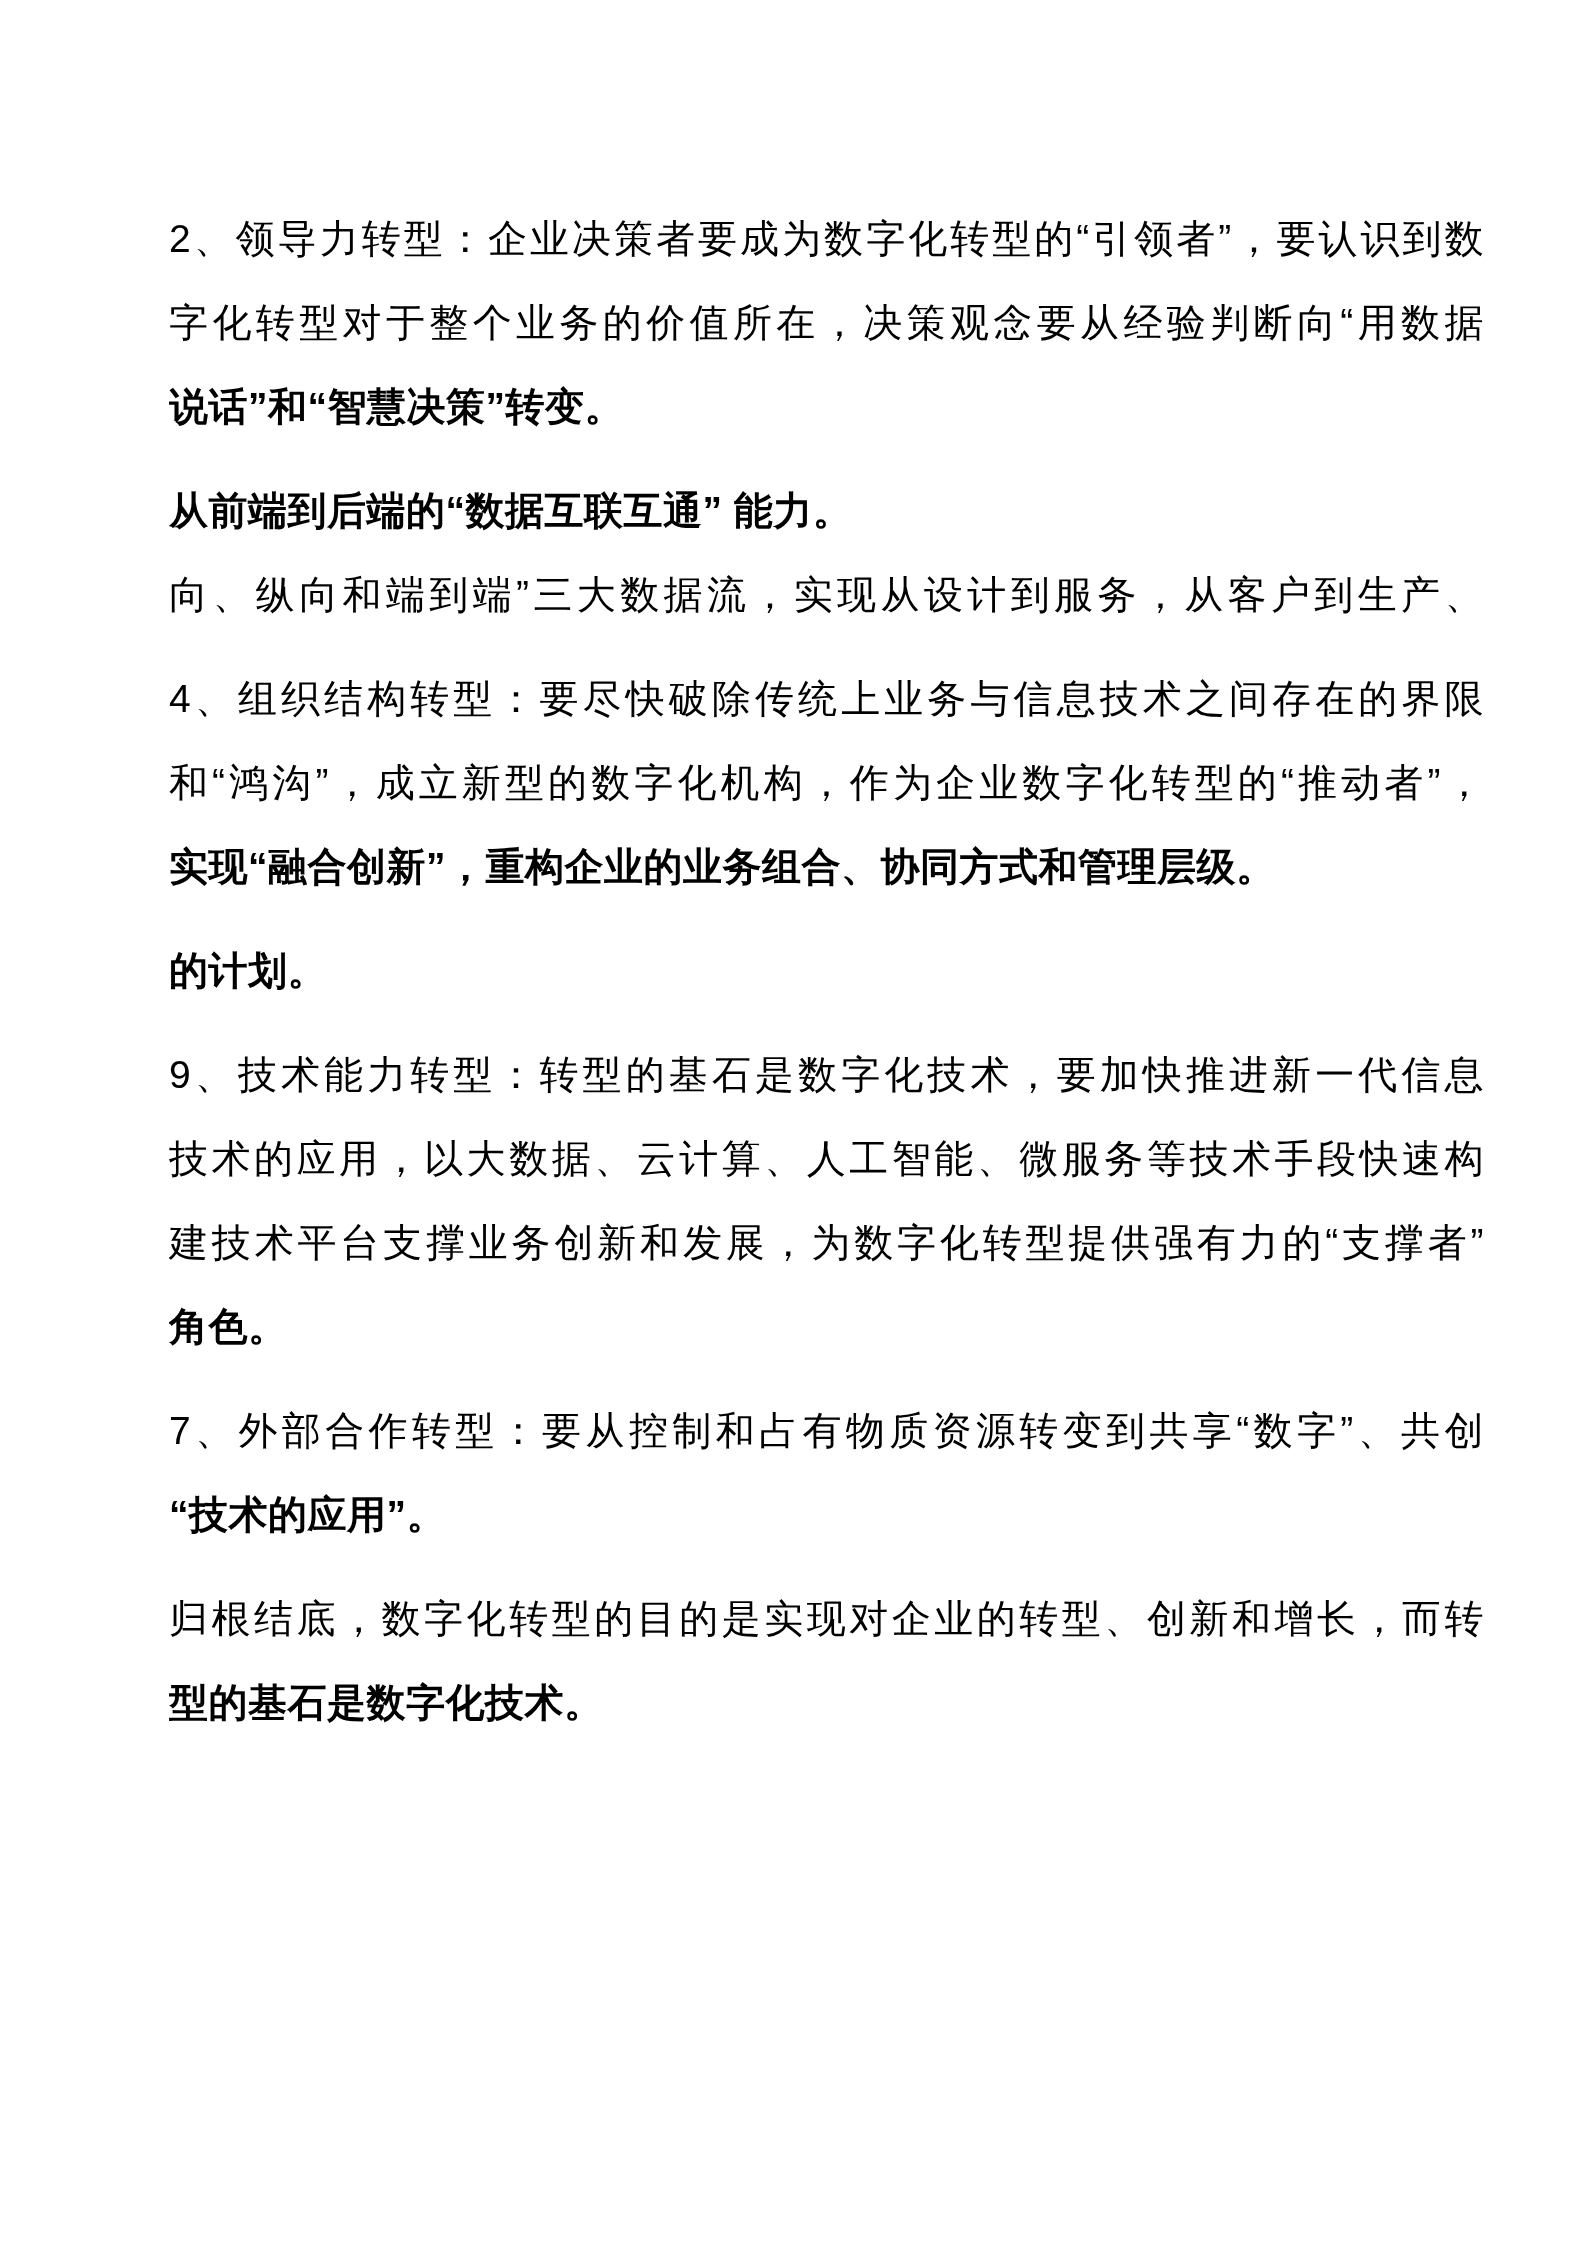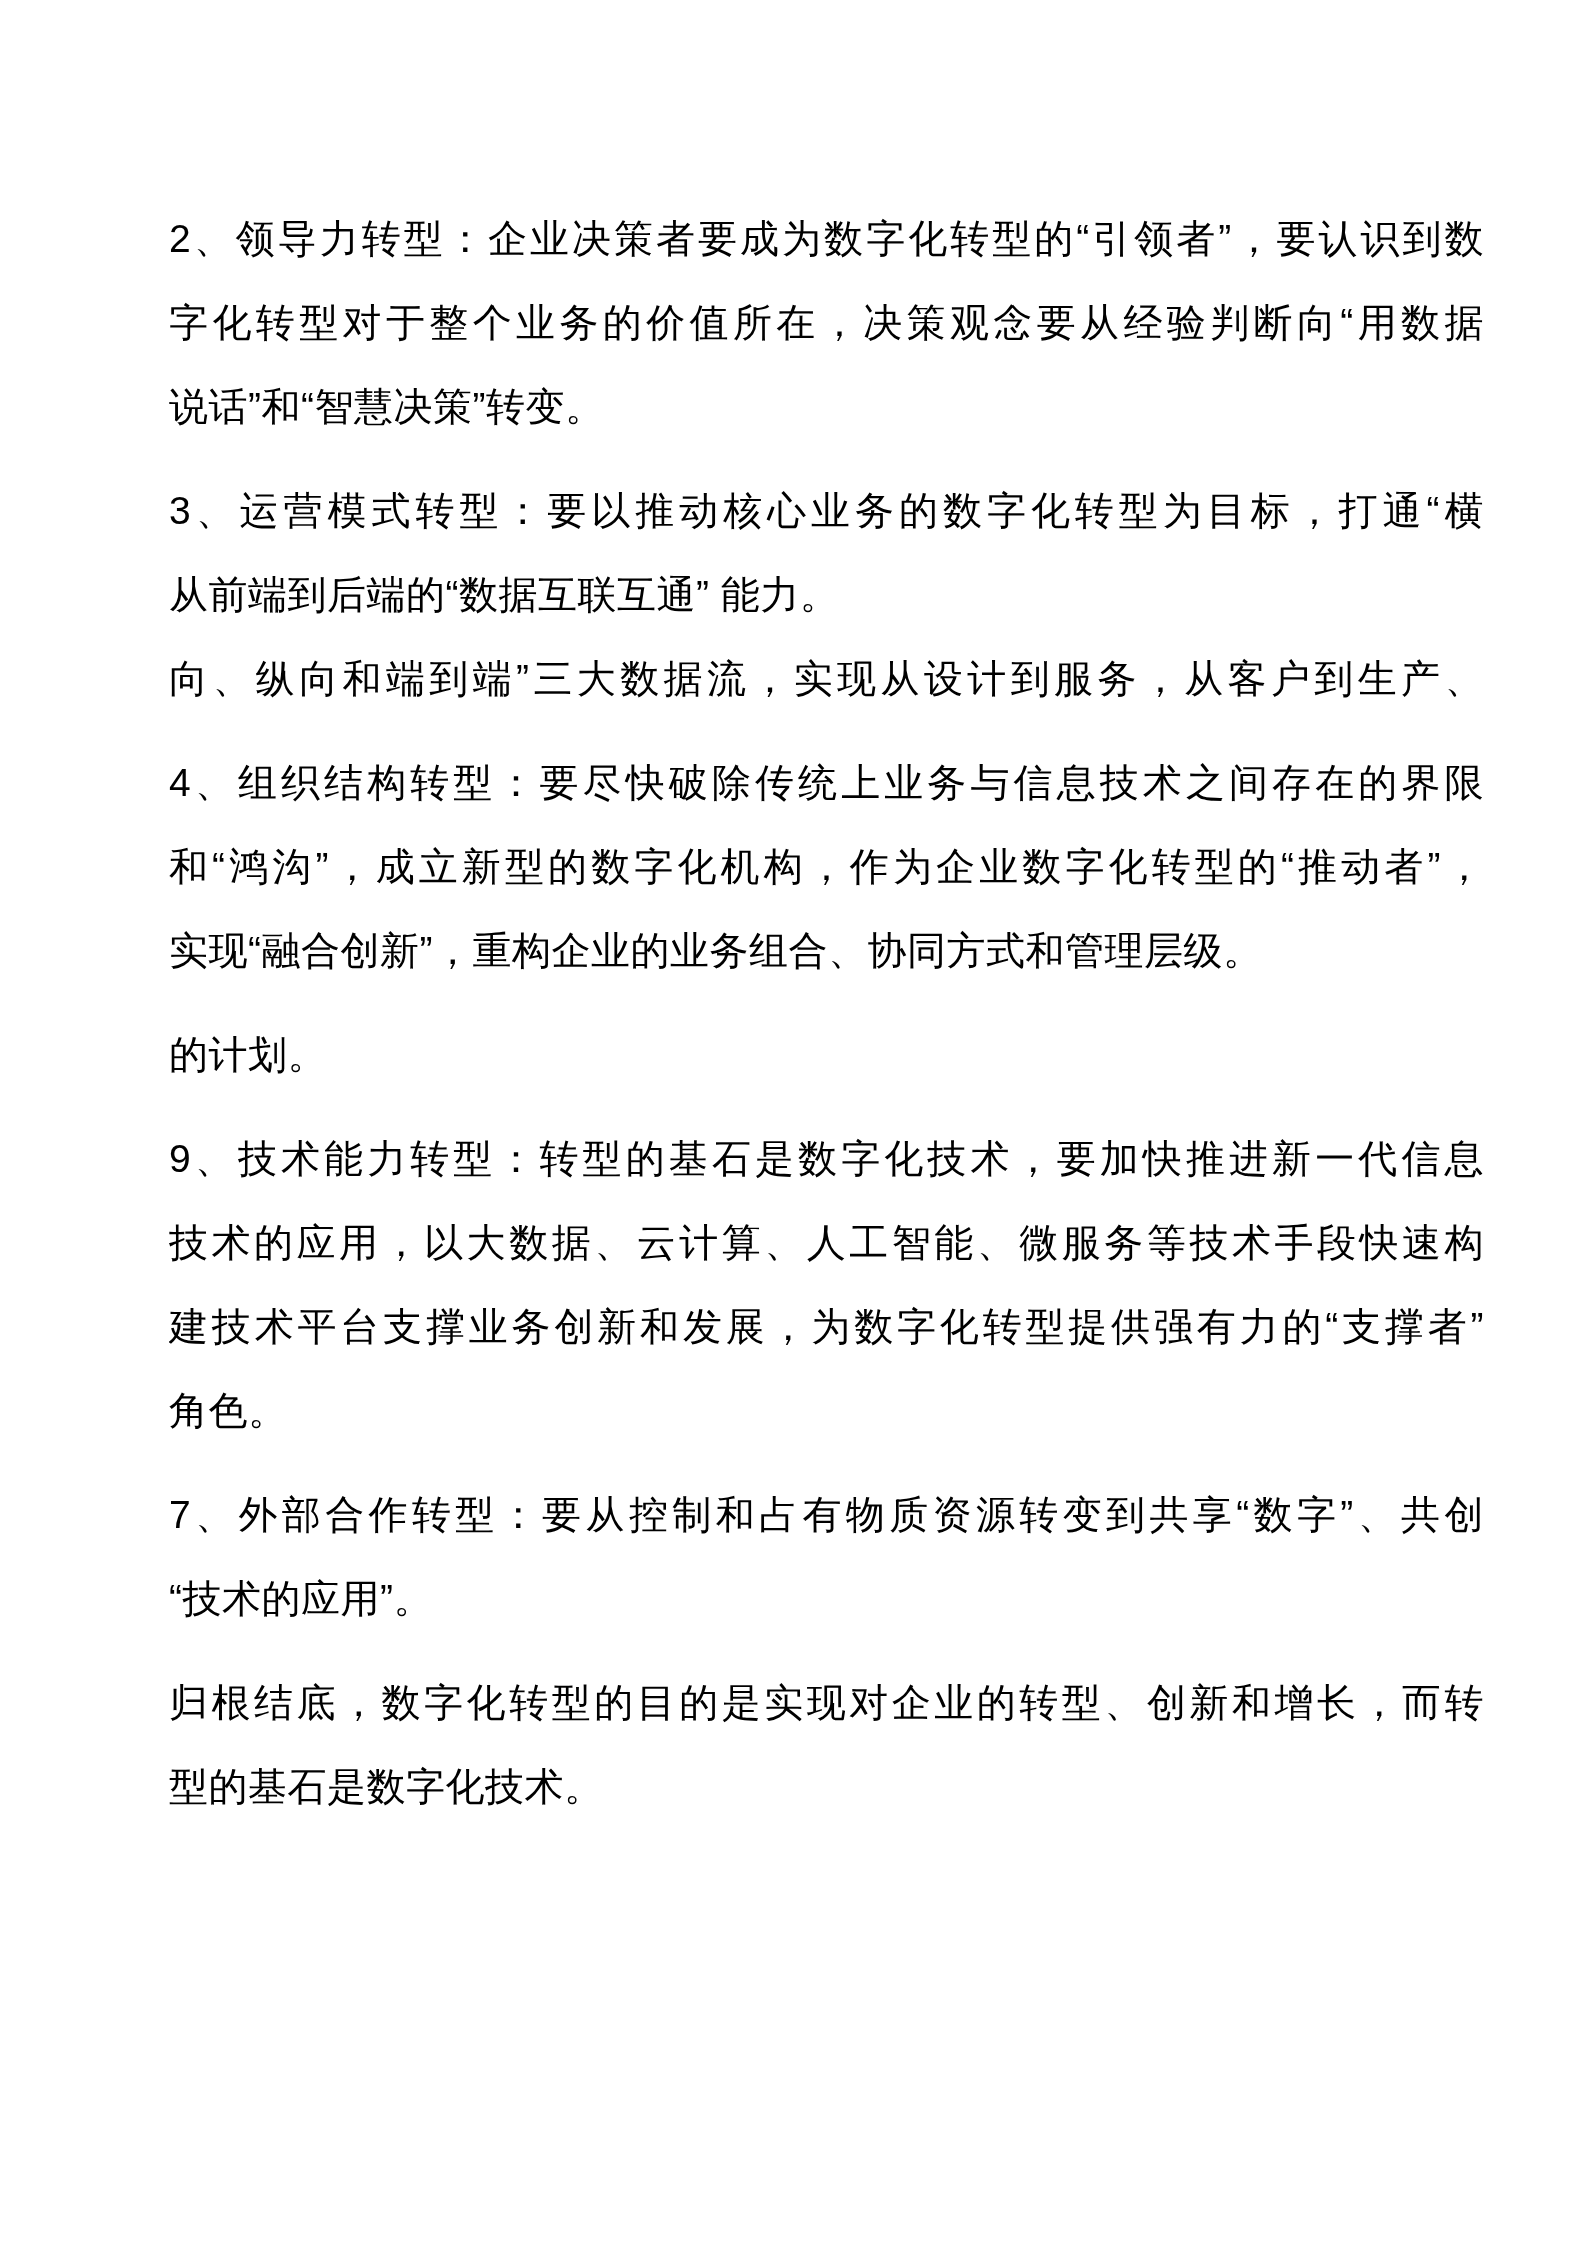--- a/index.html
+++ b/index.html
@@ -27,34 +27,34 @@
     height: 84px;
     line-height: 84px;
     text-align: justify;
     text-align-last: justify;
     letter-spacing: 0.5px;
     overflow: hidden;
   }
   .line.last {
     text-align: left;
     text-align-last: left;
+    font-weight: bold;
   }
 </style>
 </head>
 <body>
 
 <div class="page">
   <div>
       <div class="para">
         <div class="line">2、领导力转型：企业决策者要成为数字化转型的“引领者”，要认识到数</div>
         <div class="line">字化转型对于整个业务的价值所在，决策观念要从经验判断向“用数据</div>
         <div class="line last">说话”和“智慧决策”转变。</div>
       </div>
       <div class="para">
-        <div class="line">3、运营模式转型：要以推动核心业务的数字化转型为目标，打通“横</div>
         <div class="line last">从前端到后端的“数据互联互通” 能力。</div>
         <div class="line">向、纵向和端到端”三大数据流，实现从设计到服务，从客户到生产、</div>
       </div>
       <div class="para">
         <div class="line">4、组织结构转型：要尽快破除传统上业务与信息技术之间存在的界限</div>
         <div class="line">和“鸿沟”，成立新型的数字化机构，作为企业数字化转型的“推动者”，</div>
         <div class="line last">实现“融合创新”，重构企业的业务组合、协同方式和管理层级。</div>
       </div>
       <div class="para">
         <div class="line last">的计划。</div>

